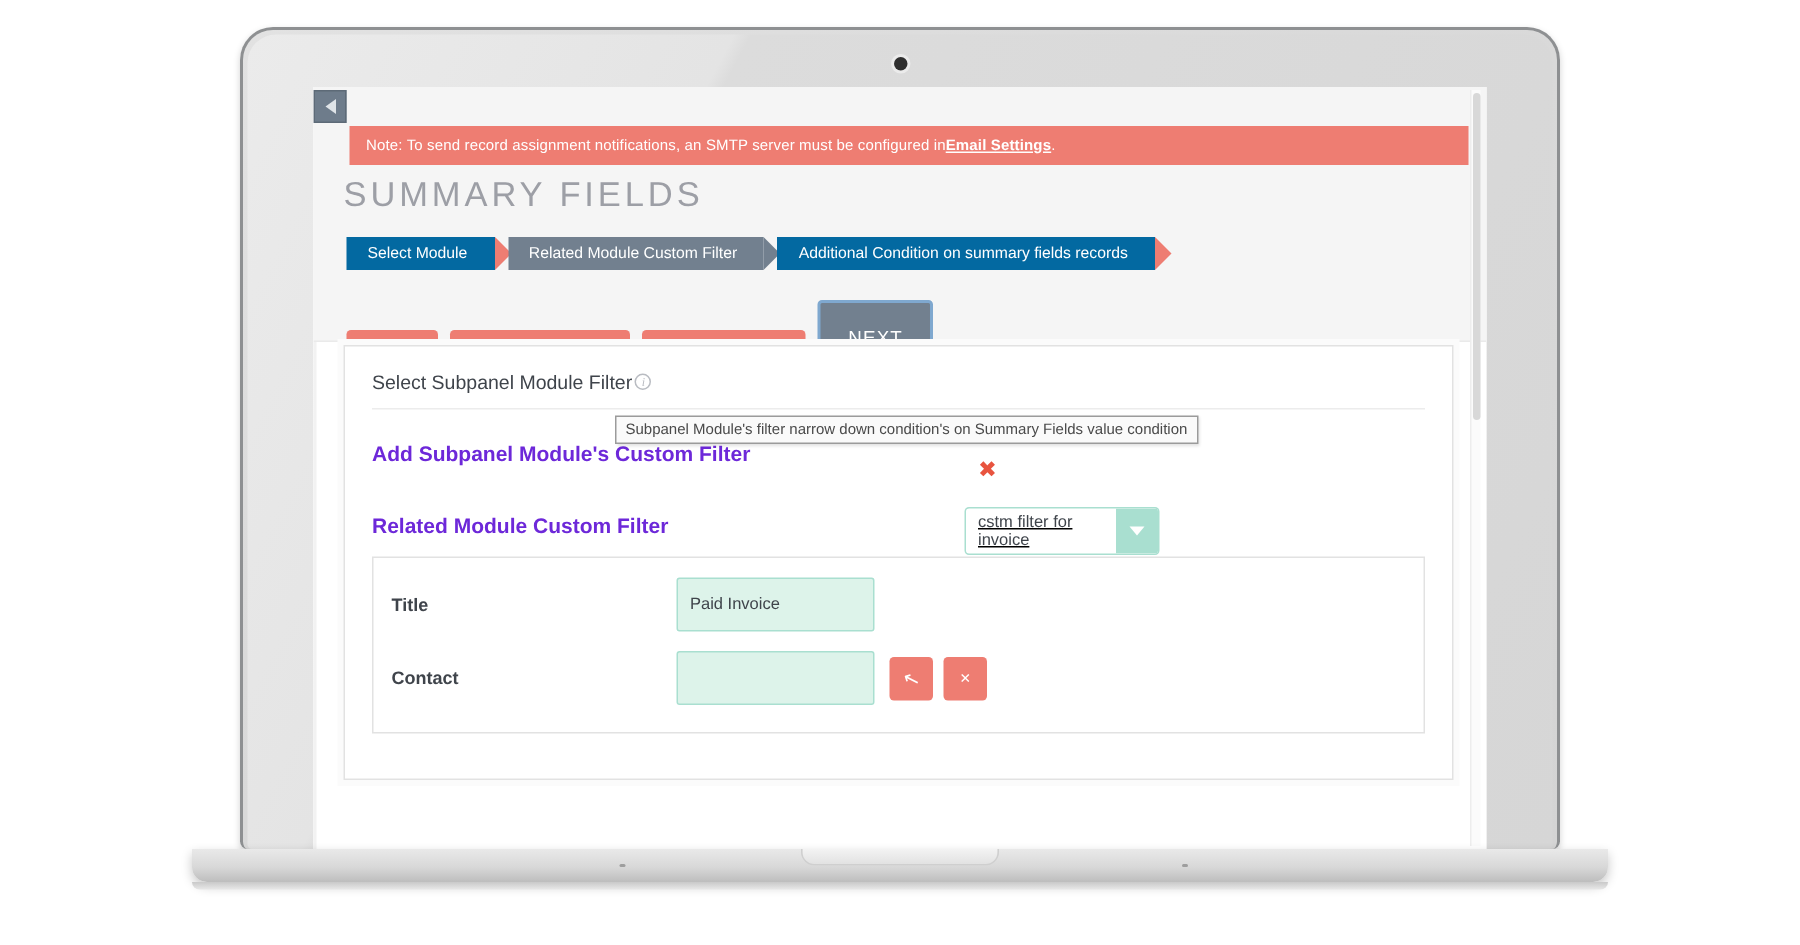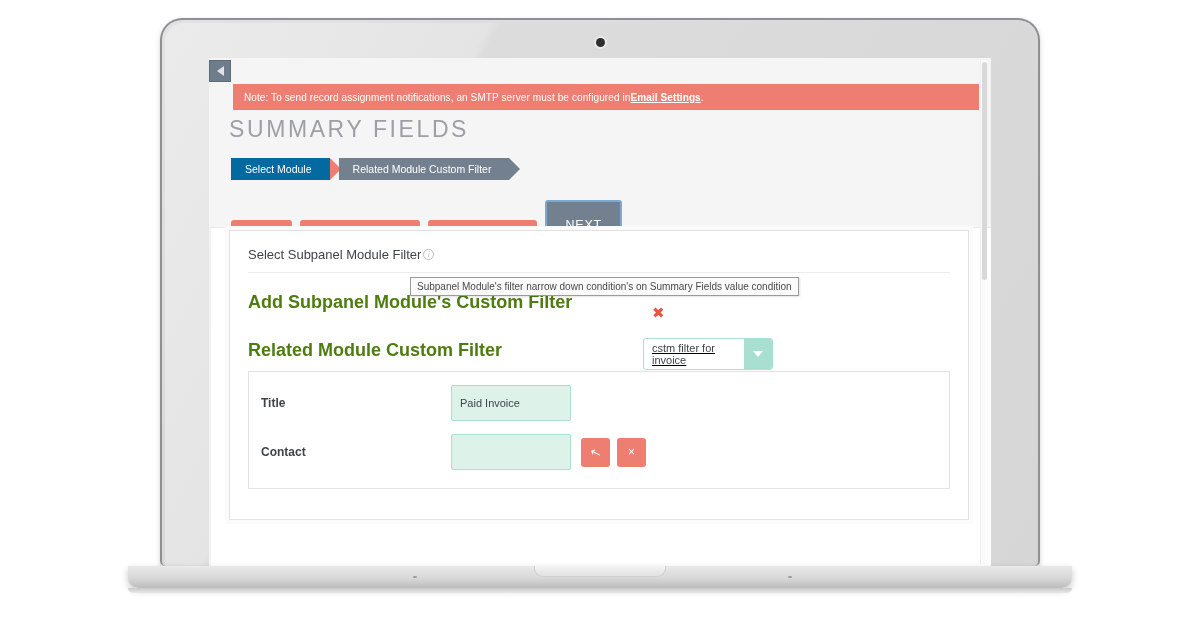--- a/index.html
+++ b/index.html
@@ -181,21 +181,21 @@
   .info-icon {
     display:inline-flex; align-items:center; justify-content:center;
     width: 11px; height: 11px; margin-left: 2px;
     border: 1px solid #b9bcc2; border-radius: 50%;
     color: #b9bcc2; font-size: 8px; font-style: italic;
     font-family: "Liberation Serif", serif;
   }
   .panel-rule { margin: 10px 18px 0 18px; border-top: 1px solid #ececec; }
 
   .row { position: relative; display:flex; align-items:center; min-height: 34px; padding: 0 18px; }
-  .row-label { font-size: 18px; color: #4d7c0f; font-weight: 600; }
+  .row-label { font-size: 14px; color: #6d28d9; font-weight: 600; }
   .row.r1 { margin-top: 12px; }
   .row.r2 { margin-top: 14px; }
 
   .tooltip {
     position: absolute; left: 180px; top: -8px;
     background: #fafafa;
     border: 1px solid #9b9b9b;
     color: #4a4a4a;
     font-size: 10px;
     padding: 3px 6px;
@@ -233,21 +233,21 @@
   }
 
   .subpanel {
     margin: 4px 18px 0 18px;
     border: 1px solid #e2e2e2;
     padding: 0 0 18px 0;
   }
   .frow { display:flex; align-items:center; padding: 13px 0 0 12px; position: relative; }
   .frow-label { width: 190px; font-size: 12px; color: #3f444b; font-weight: 600; }
   .mint-input {
-    width: 120px; height: 36px;
+    width: 132px; height: 36px;
     background: #ddf3ea;
     border: 1px solid #a9dfd0;
     border-radius: 2px;
     font-size: 11px; color: #3f444b;
     padding: 0 8px;
     font-family: "Liberation Sans", sans-serif;
   }
   .mini-btn {
     width: 29px; height: 29px;
     background: #ee7d72;
@@ -303,20 +303,21 @@
             <span>Note: To send record assignment notifications, an SMTP server must be configured in </span>
               <a href="#">Email Settings</a>
               <span>.</span>
           </div>
 
           <div class="page-title">SUMMARY FIELDS</div>
 
           <div class="crumbs">
             <div class="crumb">Select Module</div>
             <div class="crumb active">Related Module Custom Filter</div>
+            <div class="crumb">Additional Condition on summary fields records</div>
           </div>
 
           <div class="btnrow">
             <button class="btn">BACK</button>
             <button class="btn wide">CANCEL</button>
             <button class="btn wide">CLEAR</button>
             <button class="btn next">NEXT</button>
           </div>
         </div>
 

